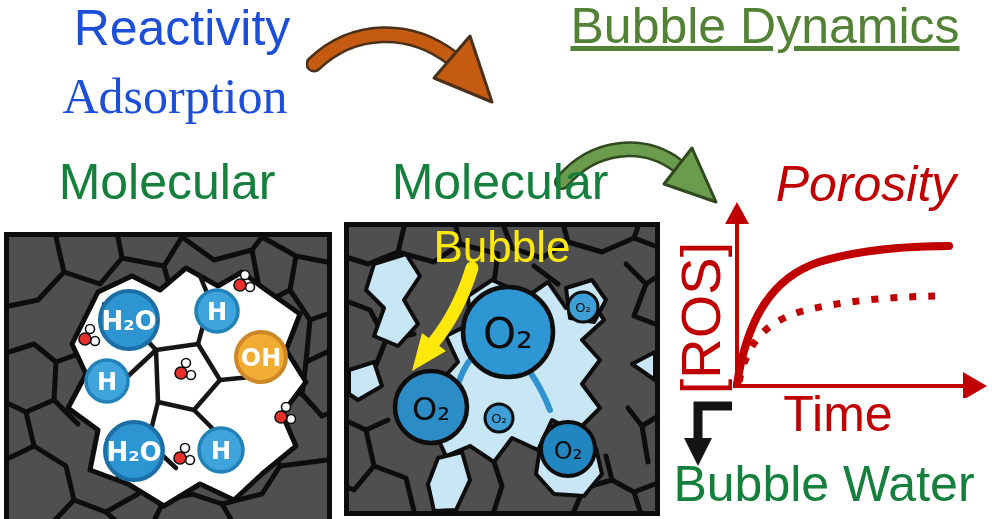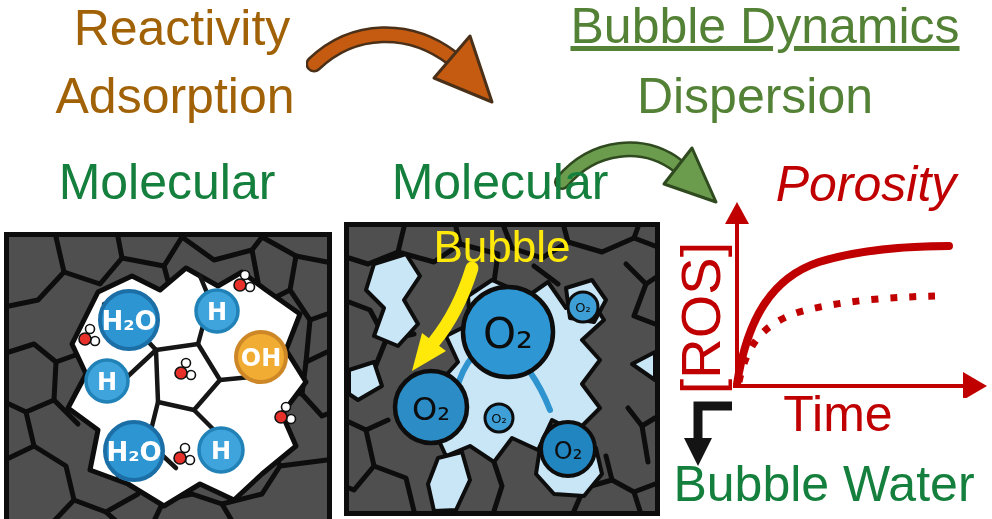--- a/index.html
+++ b/index.html
@@ -1,50 +1,49 @@
 <!DOCTYPE html>
 <html><head>
 <meta charset="utf-8">
 <style>
   html,body{margin:0;padding:0;background:#ffffff;}
   #fig{
     position:relative;width:992px;height:519px;background:#ffffff;overflow:hidden;
     font-family:"Liberation Sans",sans-serif;
   }
   .lbl{position:absolute;text-align:center;line-height:1.05;white-space:nowrap;}
-  .orange{color:#a16207;}
+  .orange{color:#1d4ed8;}
   .green{color:#538135;}
   .red{color:#C00000;}
   .black{color:#15803d;}
   .big{font-size:50px;font-weight:400;}
   .panel{position:absolute;}
   svg{display:block;}
   .crack{stroke:#0d0d0d;stroke-width:5;fill:none;stroke-linejoin:round;stroke-linecap:round;}
   .skel{stroke:#161616;stroke-width:4.5;fill:none;stroke-linecap:round;stroke-linejoin:round;}
   .pore-label{fill:#ffffff;font-weight:bold;text-anchor:middle;font-family:"DejaVu Sans",sans-serif;}
   .o2-label{fill:#0d0d0d;font-weight:400;text-anchor:middle;font-family:"DejaVu Sans",sans-serif;}
   .blue-shape{fill:#C9E6F6;stroke:#0d0d0d;stroke-width:4;stroke-linejoin:round;}
   .ros{transform:rotate(-90deg);font-size:56px;font-weight:400;}
 </style>
 </head>
 <body>
 
 <div id="fig">
 
   <div class="lbl big orange" style="left:32px;top:2px;width:300px;">Reactivity</div>
-  <div class="lbl big orange" style="left:10px;top:70px;width:330px;">Adsorption</div>
+  <div class="lbl big orange" style="left:10px;top:70px;width:330px;font-family:Liberation Serif, serif;">Adsorption</div>
 
   <svg style="position:absolute;left:306px;top:16px;" width="202" height="114" viewBox="0 0 202 114">
     <path d="M8,48 C48,10 104,10 146,42" stroke="#4a3018" stroke-width="17" fill="none" stroke-linecap="round"></path>
     <path d="M8,48 C48,10 104,10 146,42" stroke="#C55A11" stroke-width="12" fill="none" stroke-linecap="round"></path>
     <polygon points="186,86 128,62 164,20" fill="#C55A11" stroke="#4a3018" stroke-width="3" stroke-linejoin="round"></polygon>
   </svg>
 
   <div class="lbl big green" style="left:540px;top:0px;width:450px;text-decoration:underline;">Bubble Dynamics</div>
-  <div class="lbl big green" style="left:530px;top:70px;width:450px;">Dispersion</div>
 
   <svg style="position:absolute;left:552px;top:124px;" width="180" height="98" viewBox="0 0 180 98">
     <path d="M10,58 C42,20 92,16 126,42" stroke="#2F4A1E" stroke-width="16" fill="none" stroke-linecap="round"></path>
     <path d="M10,58 C42,20 92,16 126,42" stroke="#6B9C4E" stroke-width="11" fill="none" stroke-linecap="round"></path>
     <polygon points="164,78 112,60 140,24" fill="#6B9C4E" stroke="#2F4A1E" stroke-width="3" stroke-linejoin="round"></polygon>
   </svg>
 
   <div class="lbl big black" style="left:17px;top:156px;width:300px;">Molecular</div>
   <div class="lbl big black" style="left:350px;top:156px;width:300px;">Molecular</div>
   <div class="lbl big red" style="left:740px;top:158px;width:252px;font-style:italic;">Porosity</div>

